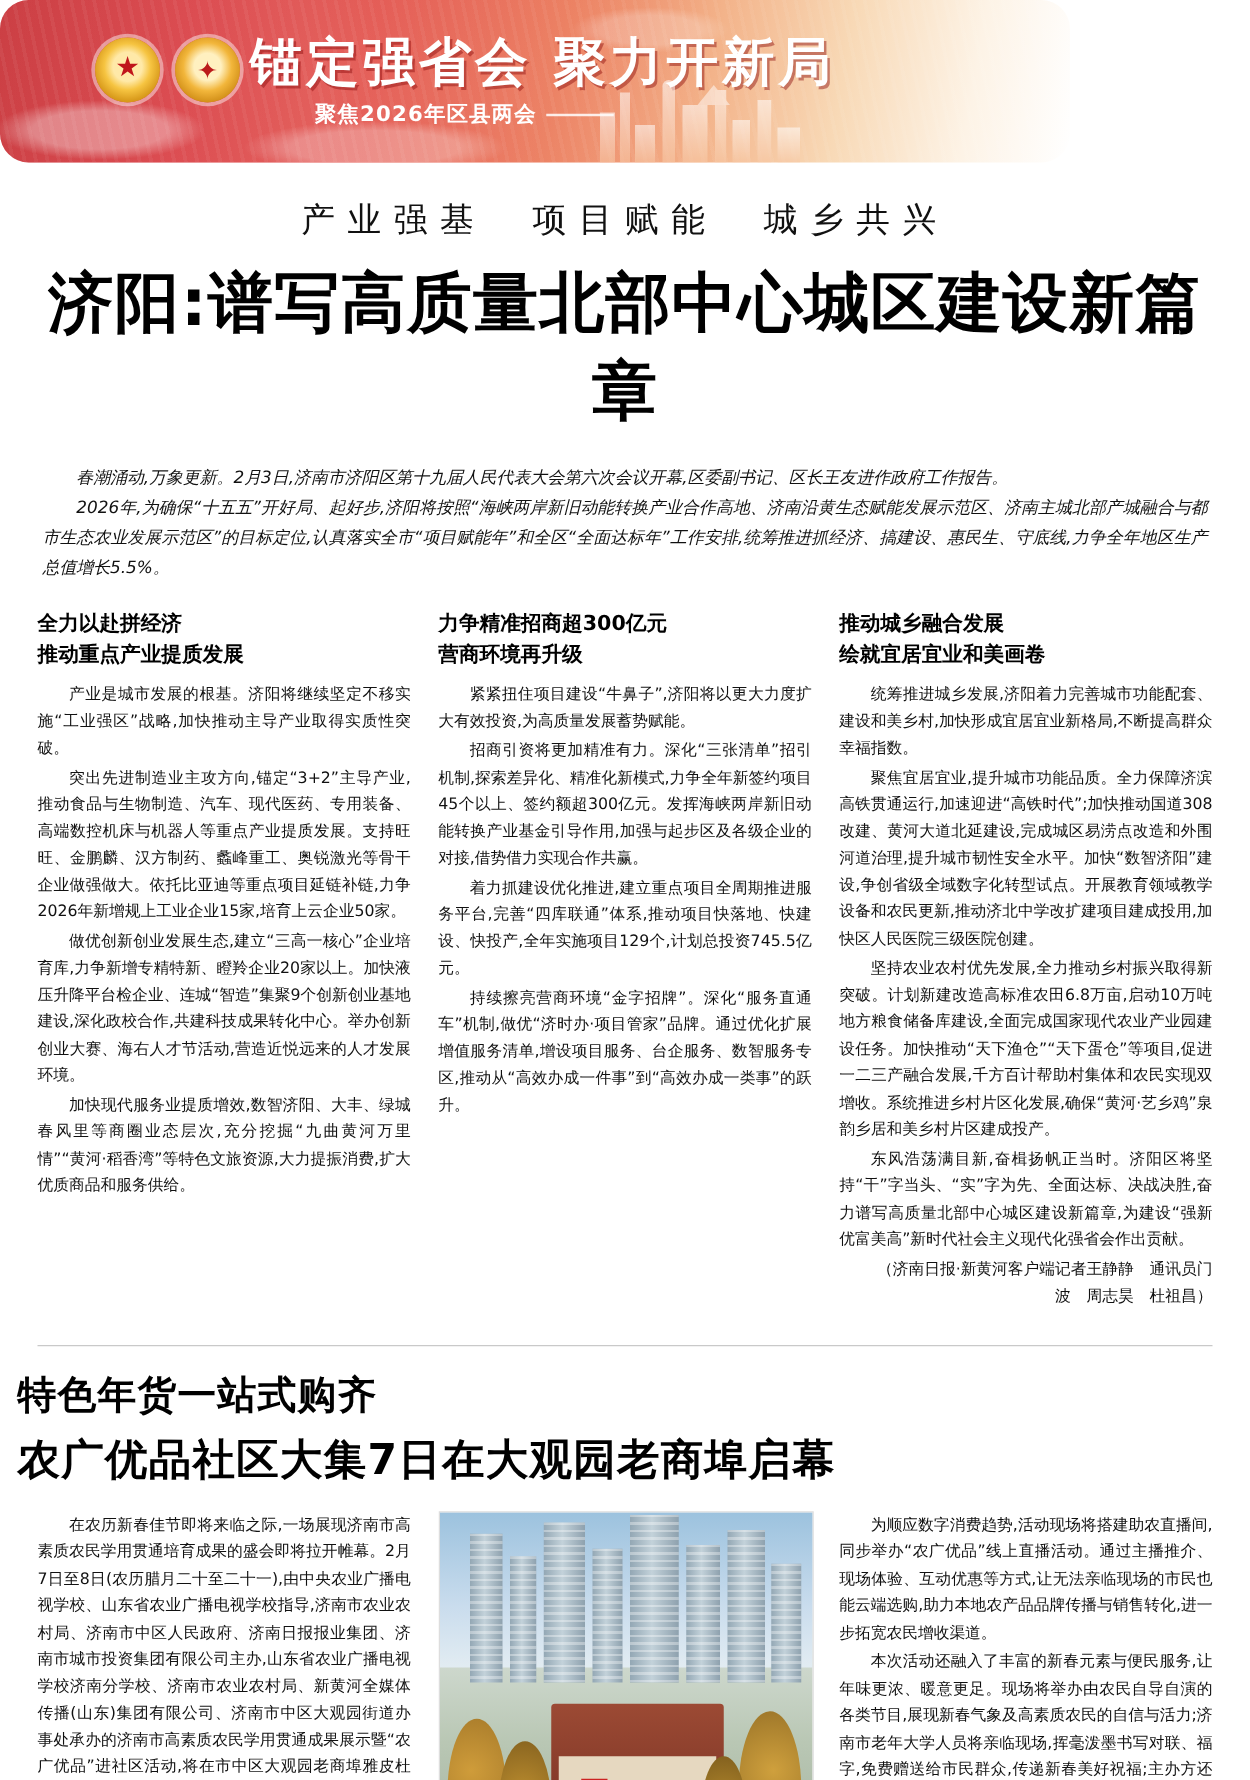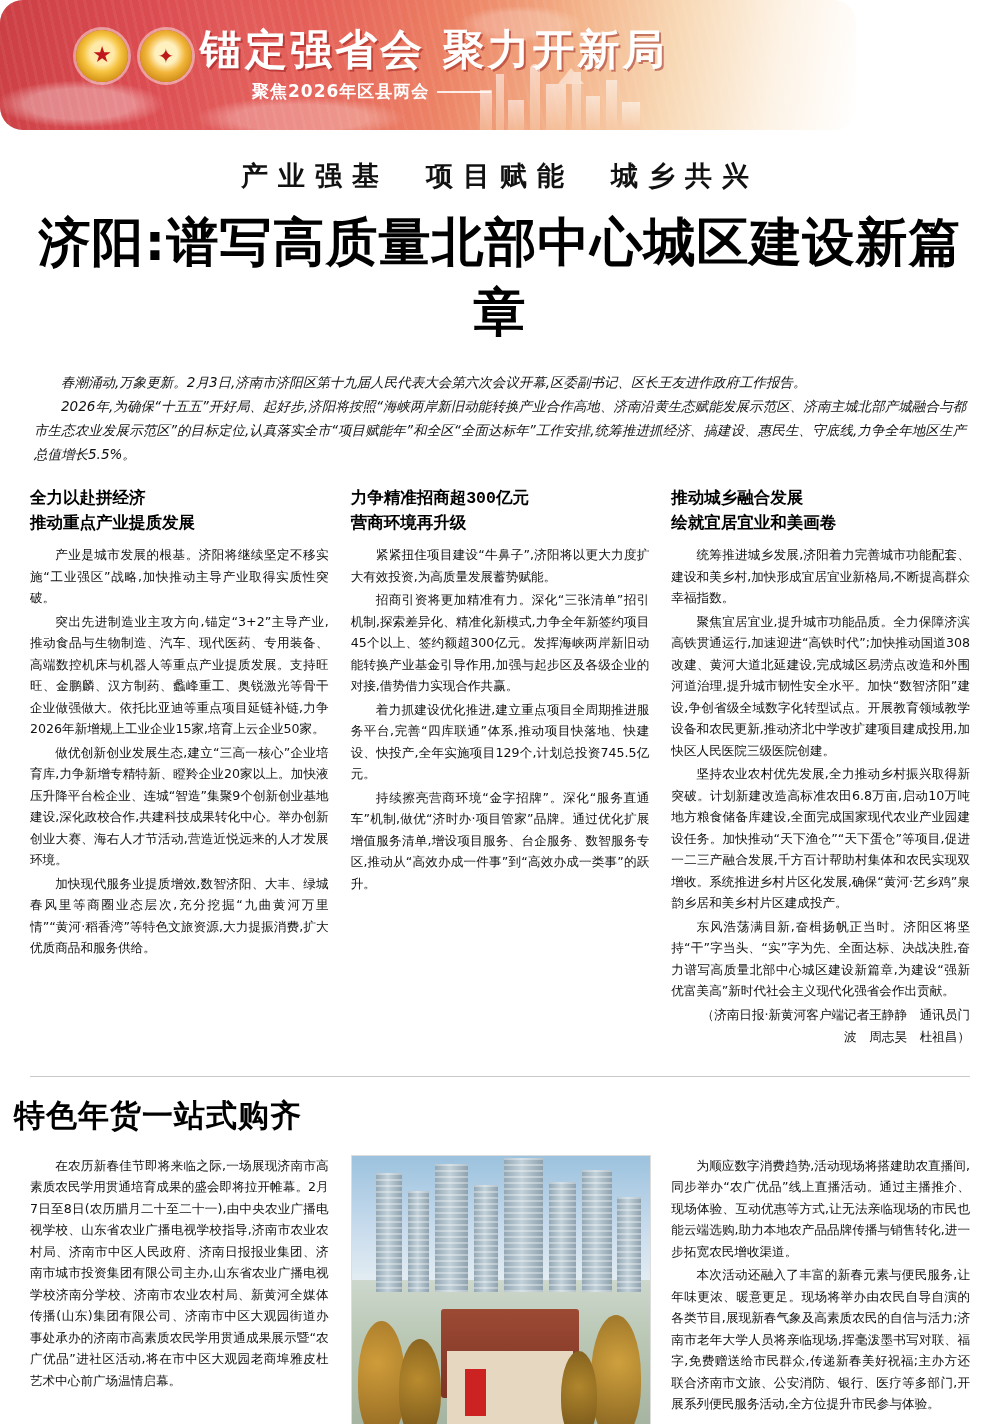--- a/index.html
+++ b/index.html
@@ -58,30 +58,30 @@
   .np-logo .en{font-size:7px;letter-spacing:.5px;background:#ffffff;color:#cc1b1b;margin:2px 4px 0;border-radius:1px;}
   .np-name{position:absolute;left:96px;top:26px;font-size:34px;font-weight:bold;color:#d11a1a;letter-spacing:2px;
     font-family:"DejaVu Serif","Liberation Serif",serif;}
   .np-en{position:absolute;left:210px;top:64px;font-size:11px;color:#c9a24a;letter-spacing:4px;}
   .np-num{position:absolute;left:22px;top:84px;font-size:30px;font-weight:bold;color:#222;}
   .np-date{position:absolute;left:66px;top:88px;font-size:10px;color:#333;line-height:14px;}
   .np-edit{position:absolute;left:66px;top:102px;font-size:10px;color:#333;line-height:14px;}
 
   
   .lead{padding:28px 30px 0;}
-  .eyebrow{text-align:center;font-size:27px;color:#111;letter-spacing:10px;font-weight:700;}
+  .eyebrow{text-align:center;font-size:27px;color:#111;letter-spacing:10px;font-weight:400;}
   .headline{text-align:center;font-size:52px;font-weight:bold;letter-spacing:1px;margin-top:14px;color:#000;}
   .abstract{margin:22px 34px 0;font-size:13.5px;line-height:24px;text-align:justify;color:#111;font-style:italic;}
   .abstract p{margin:0;text-indent:2em;}
 
   
   .cols{display:flex;gap:22px;padding:20px 30px 0;}
   .col{flex:1;font-size:12.6px;line-height:21.5px;text-align:justify;color:#111;}
   .col p{margin:0 0 2px;text-indent:2em;}
-  .sec-h{font-size:16.5px;font-weight:bold;line-height:25px;margin:0 0 8px;text-indent:0;color:#000;font-family:Liberation Mono, monospace;}
+  .sec-h{font-size:16.5px;font-weight:bold;line-height:25px;margin:0 0 8px;text-indent:0;color:#000;}
   .byline{margin-top:14px;text-align:right;font-size:12.6px;line-height:22px;text-indent:0;}
 
   
   .divider{margin:26px 30px 0;border-top:1px solid #c9c9c9;}
   .head2{padding:18px 14px 0;}
   .head2 .l1{font-size:31px;font-weight:bold;letter-spacing:1px;color:#000;}
   .head2 .l2{font-size:34px;font-weight:bold;letter-spacing:1px;color:#000;margin-top:8px;}
   .a2{display:flex;gap:22px;padding:18px 30px 0;}
   .a2 .col{font-size:12.6px;line-height:21.5px;}
   .photo{width:100%;height:296px;border:1px solid #ddd;position:relative;overflow:hidden;
@@ -176,20 +176,21 @@
       <p>坚持农业农村优先发展,全力推动乡村振兴取得新突破。计划新建改造高标准农田6.8万亩,启动10万吨地方粮食储备库建设,全面完成国家现代农业产业园建设任务。加快推动“天下渔仓”“天下蛋仓”等项目,促进一二三产融合发展,千方百计帮助村集体和农民实现双增收。系统推进乡村片区化发展,确保“黄河·艺乡鸡”泉韵乡居和美乡村片区建成投产。</p>
       <p>东风浩荡满目新,奋楫扬帆正当时。济阳区将坚持“干”字当头、“实”字为先、全面达标、决战决胜,奋力谱写高质量北部中心城区建设新篇章,为建设“强新优富美高”新时代社会主义现代化强省会作出贡献。</p>
       <p class="byline">（济南日报·新黄河客户端记者王静静　通讯员门波　周志昊　杜祖昌）</p>
     </div>
   </div>
 
   <div class="divider"></div>
 
   <div class="head2">
     <div class="l1">特色年货一站式购齐</div>
+    <div class="l2">农广优品社区大集7日在大观园老商埠启幕</div>
   </div>
 
   <div class="a2">
     <div class="col">
       <p>在农历新春佳节即将来临之际,一场展现济南市高素质农民学用贯通培育成果的盛会即将拉开帷幕。2月7日至8日(农历腊月二十至二十一),由中央农业广播电视学校、山东省农业广播电视学校指导,济南市农业农村局、济南市中区人民政府、济南日报报业集团、济南市城市投资集团有限公司主办,山东省农业广播电视学校济南分学校、济南市农业农村局、新黄河全媒体传播(山东)集团有限公司、济南市中区大观园街道办事处承办的济南市高素质农民学用贯通成果展示暨“农广优品”进社区活动,将在市中区大观园老商埠雅皮杜艺术中心前广场温情启幕。</p>
 
     </div>
     <div class="col">
       <div class="photo">
         <div class="ph-sky"></div>

